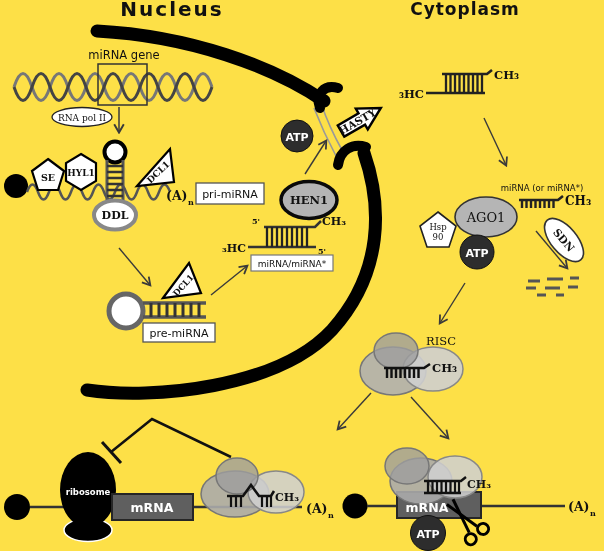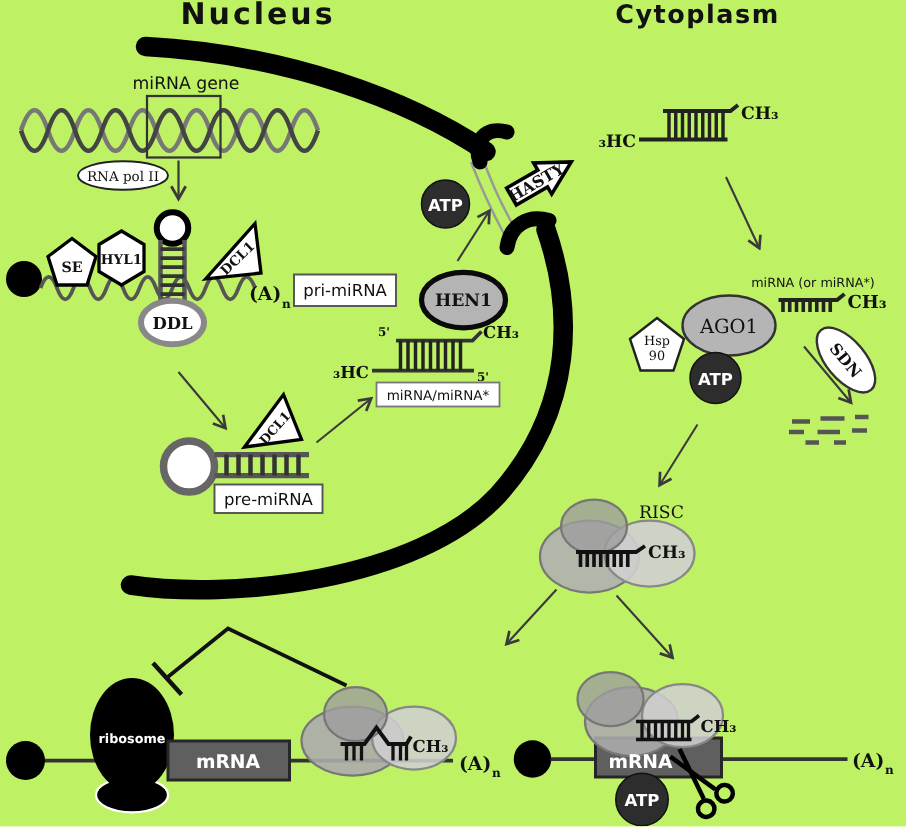--- a/index.html
+++ b/index.html
@@ -1,16 +1,16 @@
 <!DOCTYPE html>
 <html><head>
 <meta charset="utf-8">
 <style>
   html,body{margin:0;padding:0;background:#fff;}
-  .stage{position:relative;width:604px;height:551px;background:#bef264;overflow:hidden;
+  .stage{position:relative;width:604px;height:551px;background:#fde047;overflow:hidden;
          font-family:"DejaVu Sans","Liberation Sans",sans-serif;}
   svg{display:block}
   text{fill:#111}
   .t-sans{font-family:"DejaVu Sans","Liberation Sans",sans-serif;}
   .t-serif{font-family:"DejaVu Serif","Liberation Serif",serif;}
   .b{font-weight:bold}
   .white{fill:#fff}
 </style>
 </head>
 <body>

